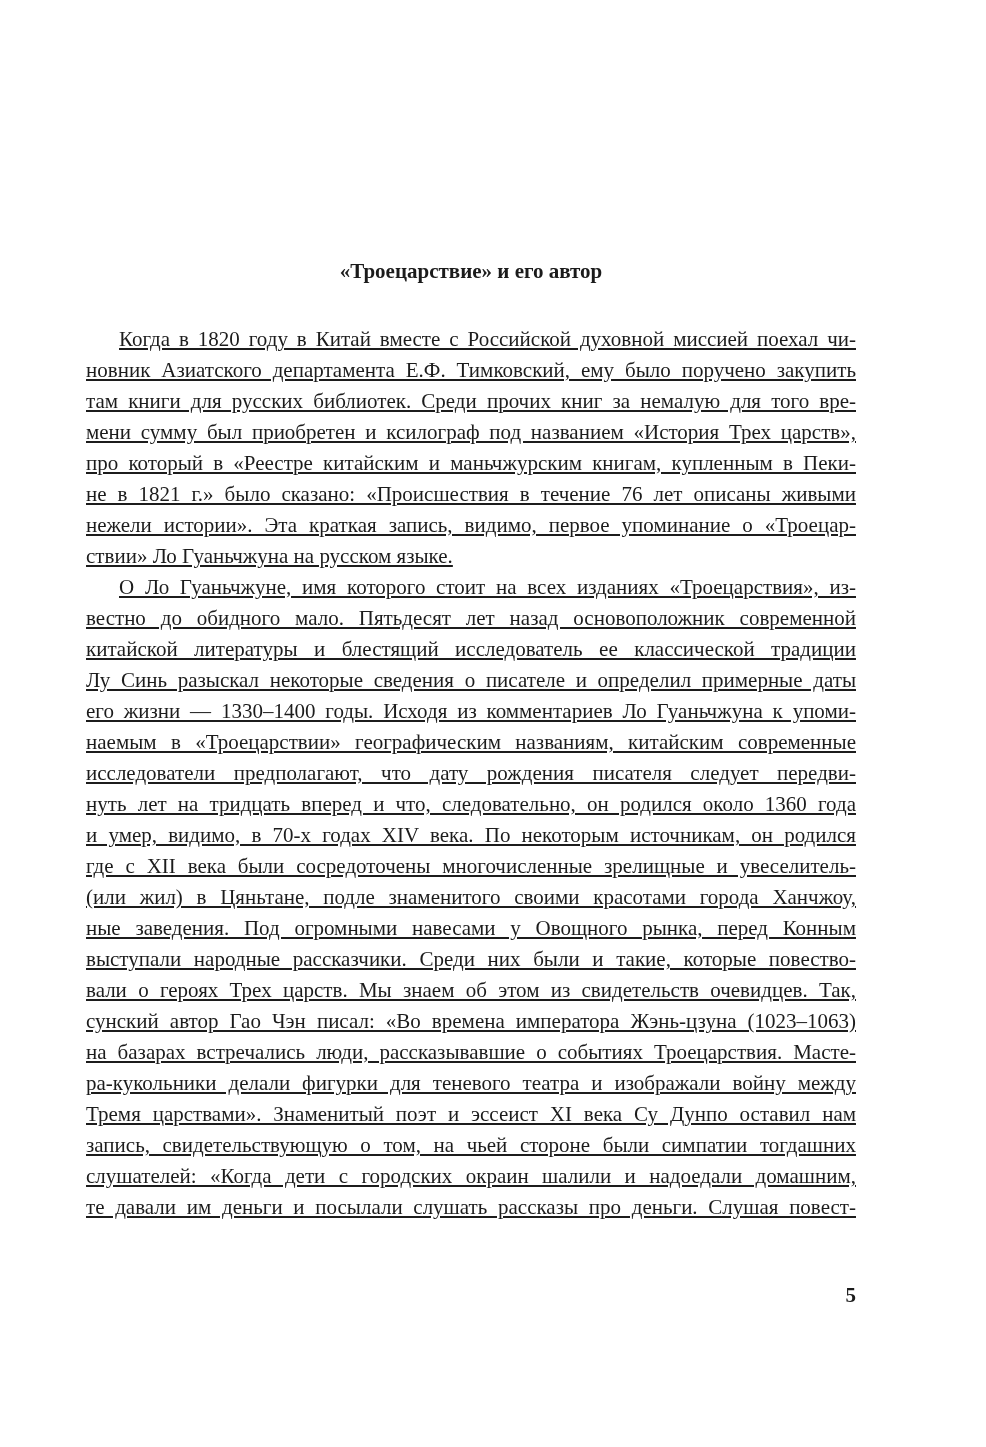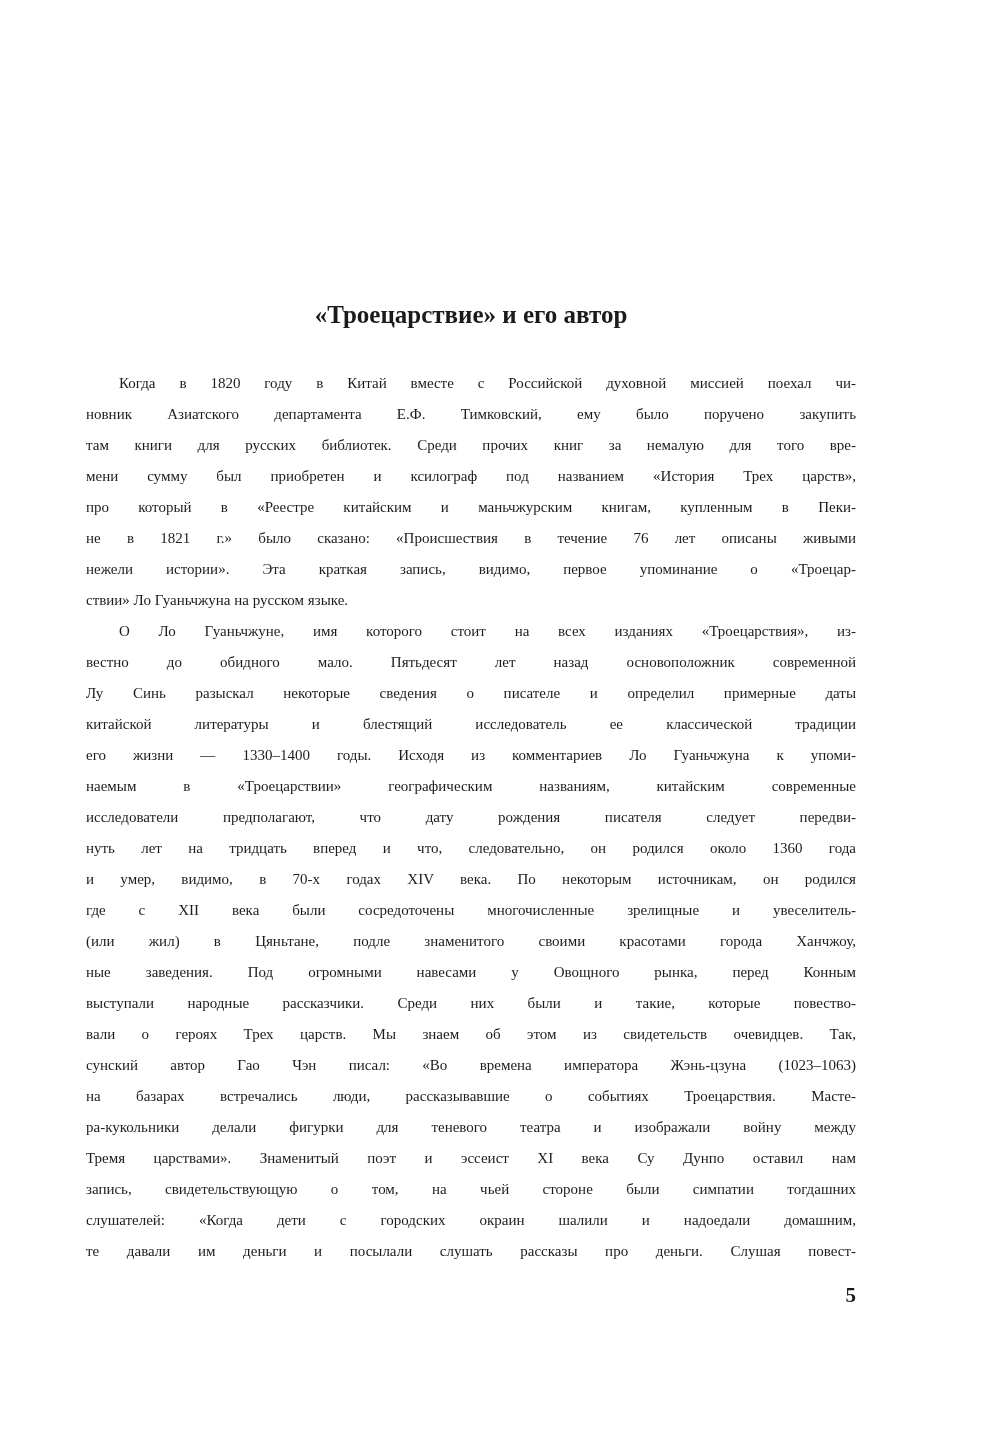--- a/index.html
+++ b/index.html
@@ -19,29 +19,29 @@
   .content {
     position: absolute;
     left: 86px;
     top: 0;
     width: 770px;
   }
   .title {
     padding-top: 258px;
     text-align: center;
     font-weight: bold;
-    font-size: 25px;
+    font-size: 21px;
     line-height: 26px;
     color: #1b1b1b;
-    margin-top: 44px;
   }
   .body-text {
     margin-top: 40px;
-    font-size: 15px;
+    font-size: 21px;
     line-height: 31px;
+    text-decoration: underline;
   }
   .line {
     text-align: justify;
     text-align-last: justify;
     height: 31px;
     overflow: hidden;
   }
   .line.indent {
     text-indent: 33px;
   }
@@ -69,22 +69,22 @@
         <div class="line indent">Когда в 1820 году в Китай вместе с Российской духовной миссией поехал чи-</div>
         <div class="line">новник Азиатского департамента Е.Ф. Тимковский, ему было поручено закупить</div>
         <div class="line">там книги для русских библиотек. Среди прочих книг за немалую для того вре-</div>
         <div class="line">мени сумму был приобретен и ксилограф под названием «История Трех царств»,</div>
         <div class="line">про который в «Реестре китайским и маньчжурским книгам, купленным в Пеки-</div>
         <div class="line">не в 1821 г.» было сказано: «Происшествия в течение 76 лет описаны живыми</div>
         <div class="line">нежели истории». Эта краткая запись, видимо, первое упоминание о «Троецар-</div>
         <div class="line para-end">ствии» Ло Гуаньчжуна на русском языке.</div>
         <div class="line indent">О Ло Гуаньчжуне, имя которого стоит на всех изданиях «Троецарствия», из-</div>
         <div class="line">вестно до обидного мало. Пятьдесят лет назад основоположник современной</div>
+        <div class="line">китайской литературы и блестящий исследователь ее классической традиции</div>
         <div class="line">Лу Синь разыскал некоторые сведения о писателе и определил примерные даты</div>
-        <div class="line">китайской литературы и блестящий исследователь ее классической традиции</div>
         <div class="line">его жизни — 1330–1400 годы. Исходя из комментариев Ло Гуаньчжуна к упоми-</div>
         <div class="line">наемым в «Троецарствии» географическим названиям, китайским современные</div>
         <div class="line">исследователи предполагают, что дату рождения писателя следует передви-</div>
         <div class="line">нуть лет на тридцать вперед и что, следовательно, он родился около 1360 года</div>
         <div class="line">и умер, видимо, в 70-х годах XIV века. По некоторым источникам, он родился</div>
         <div class="line">где с XII века были сосредоточены многочисленные зрелищные и увеселитель-</div>
         <div class="line">(или жил) в Цяньтане, подле знаменитого своими красотами города Ханчжоу,</div>
         <div class="line">ные заведения. Под огромными навесами у Овощного рынка, перед Конным</div>
         <div class="line">выступали народные рассказчики. Среди них были и такие, которые повество-</div>
         <div class="line">вали о героях Трех царств. Мы знаем об этом из свидетельств очевидцев. Так,</div>

